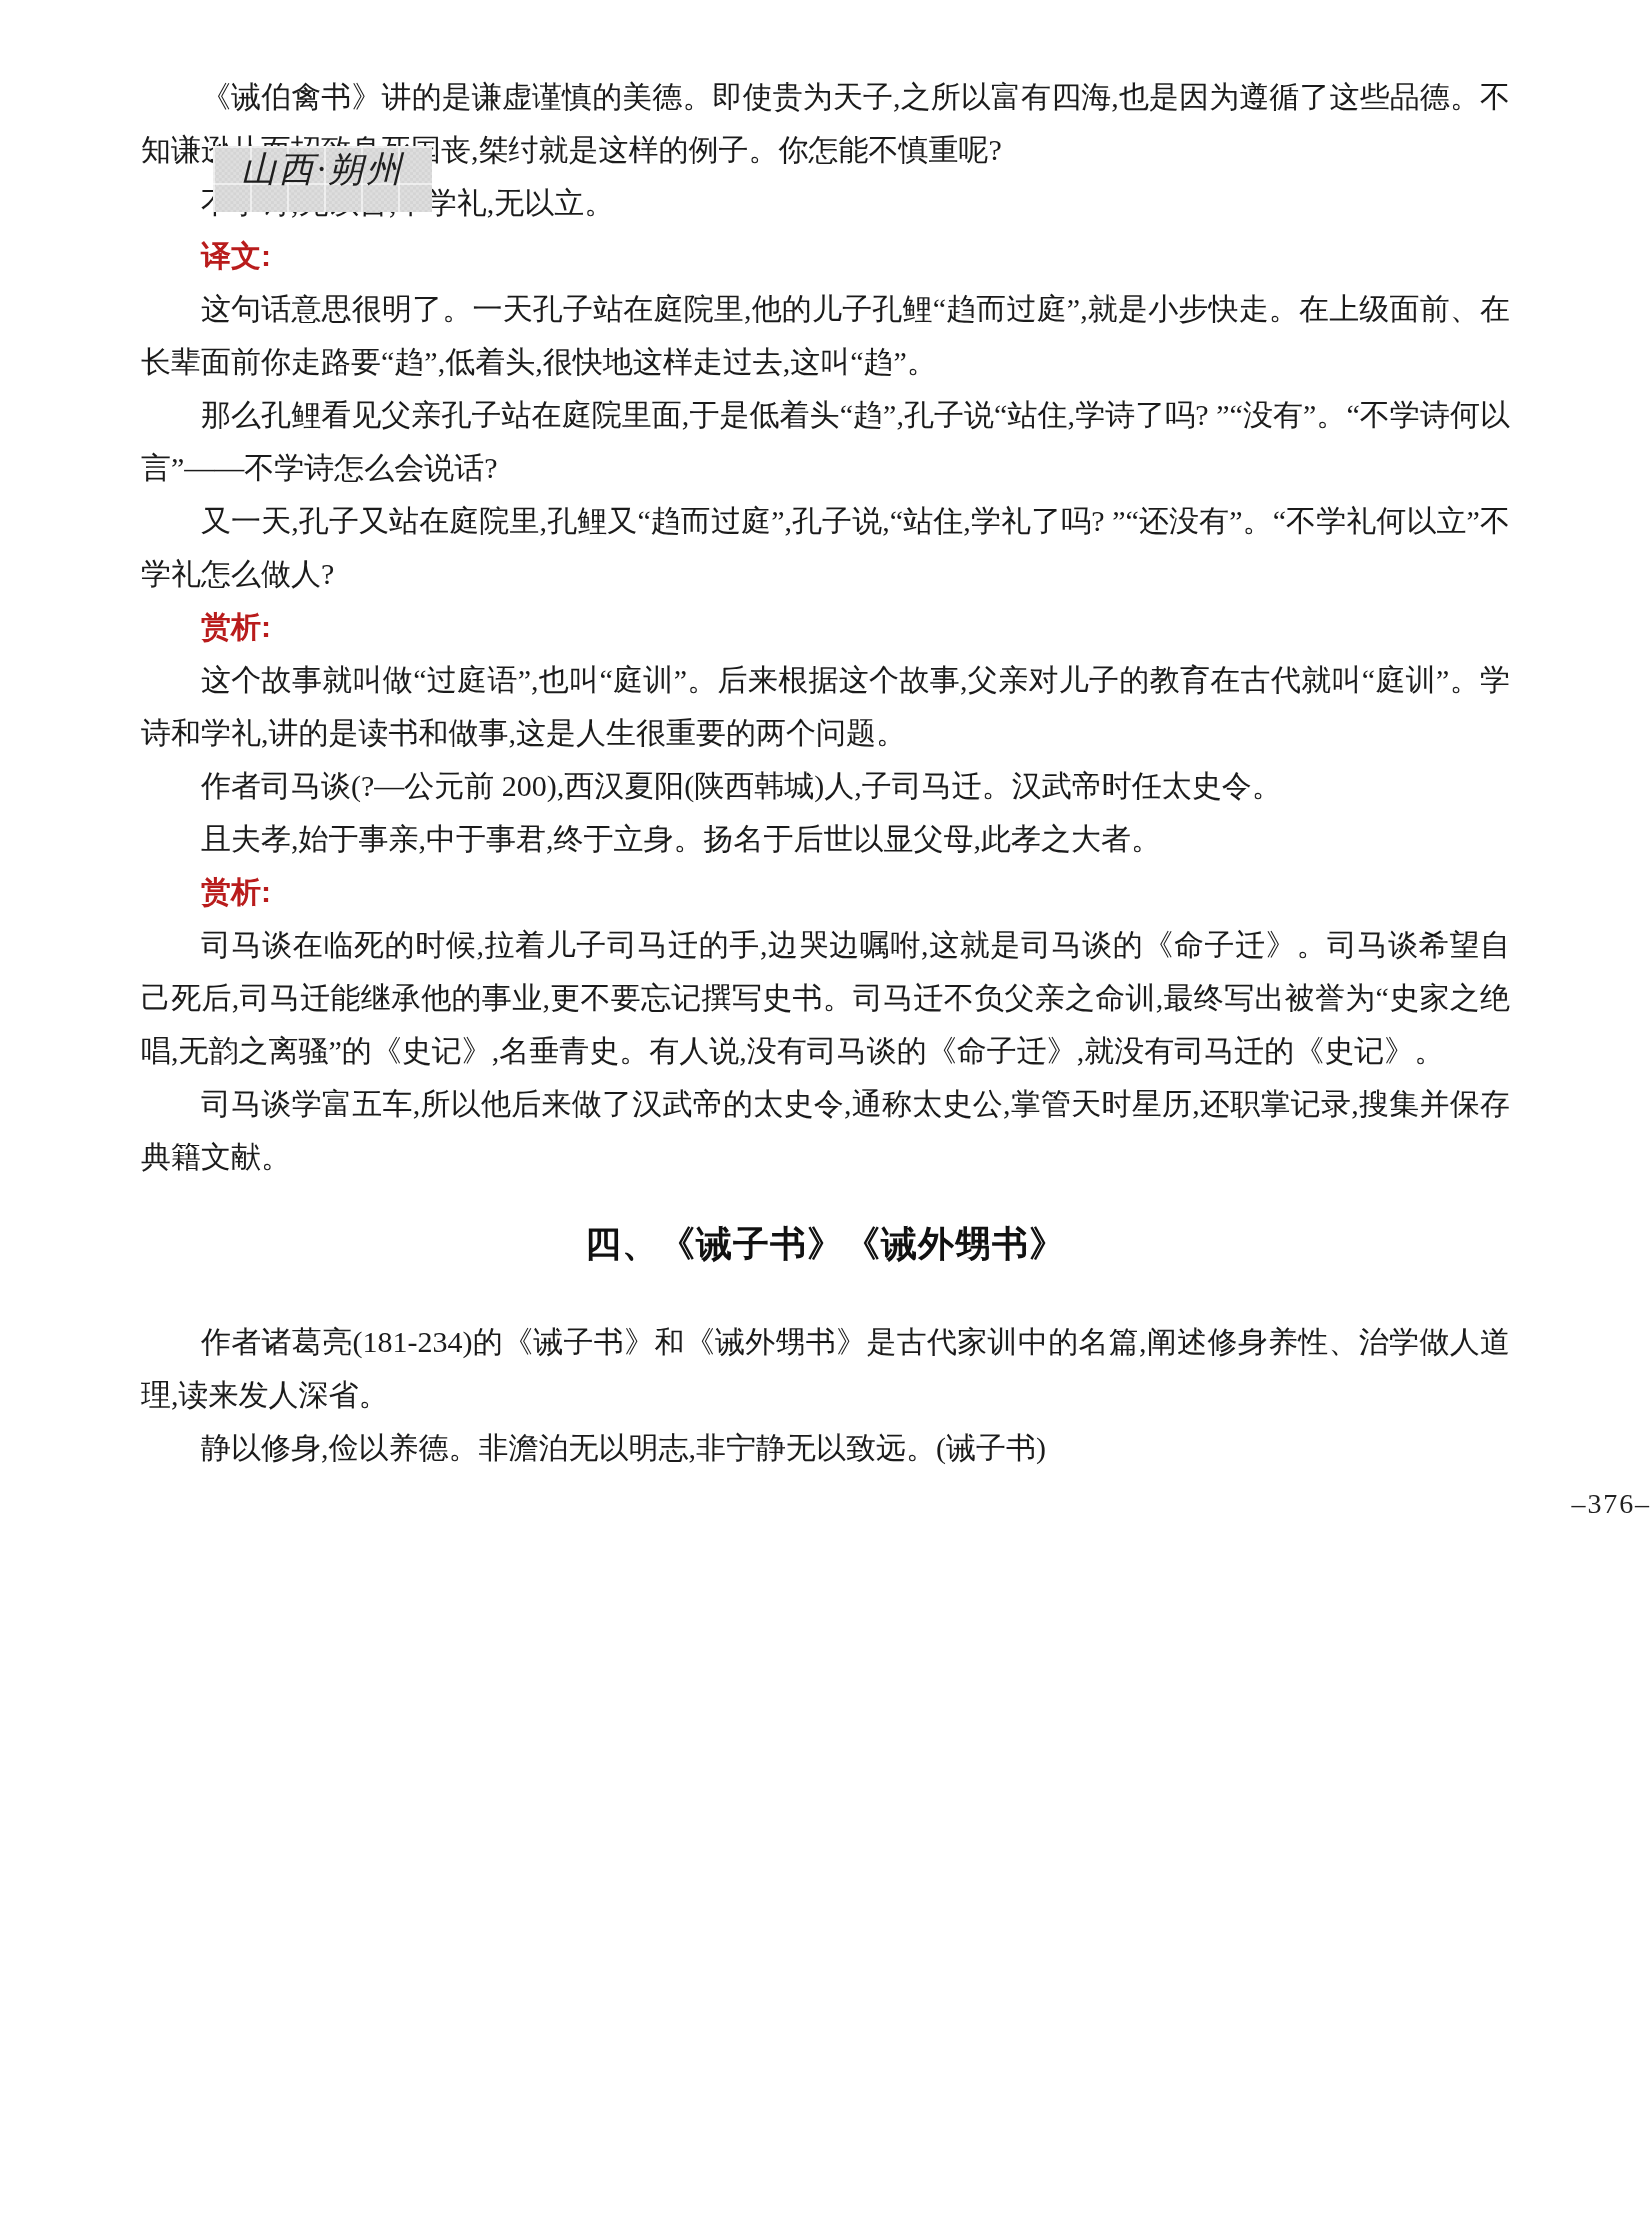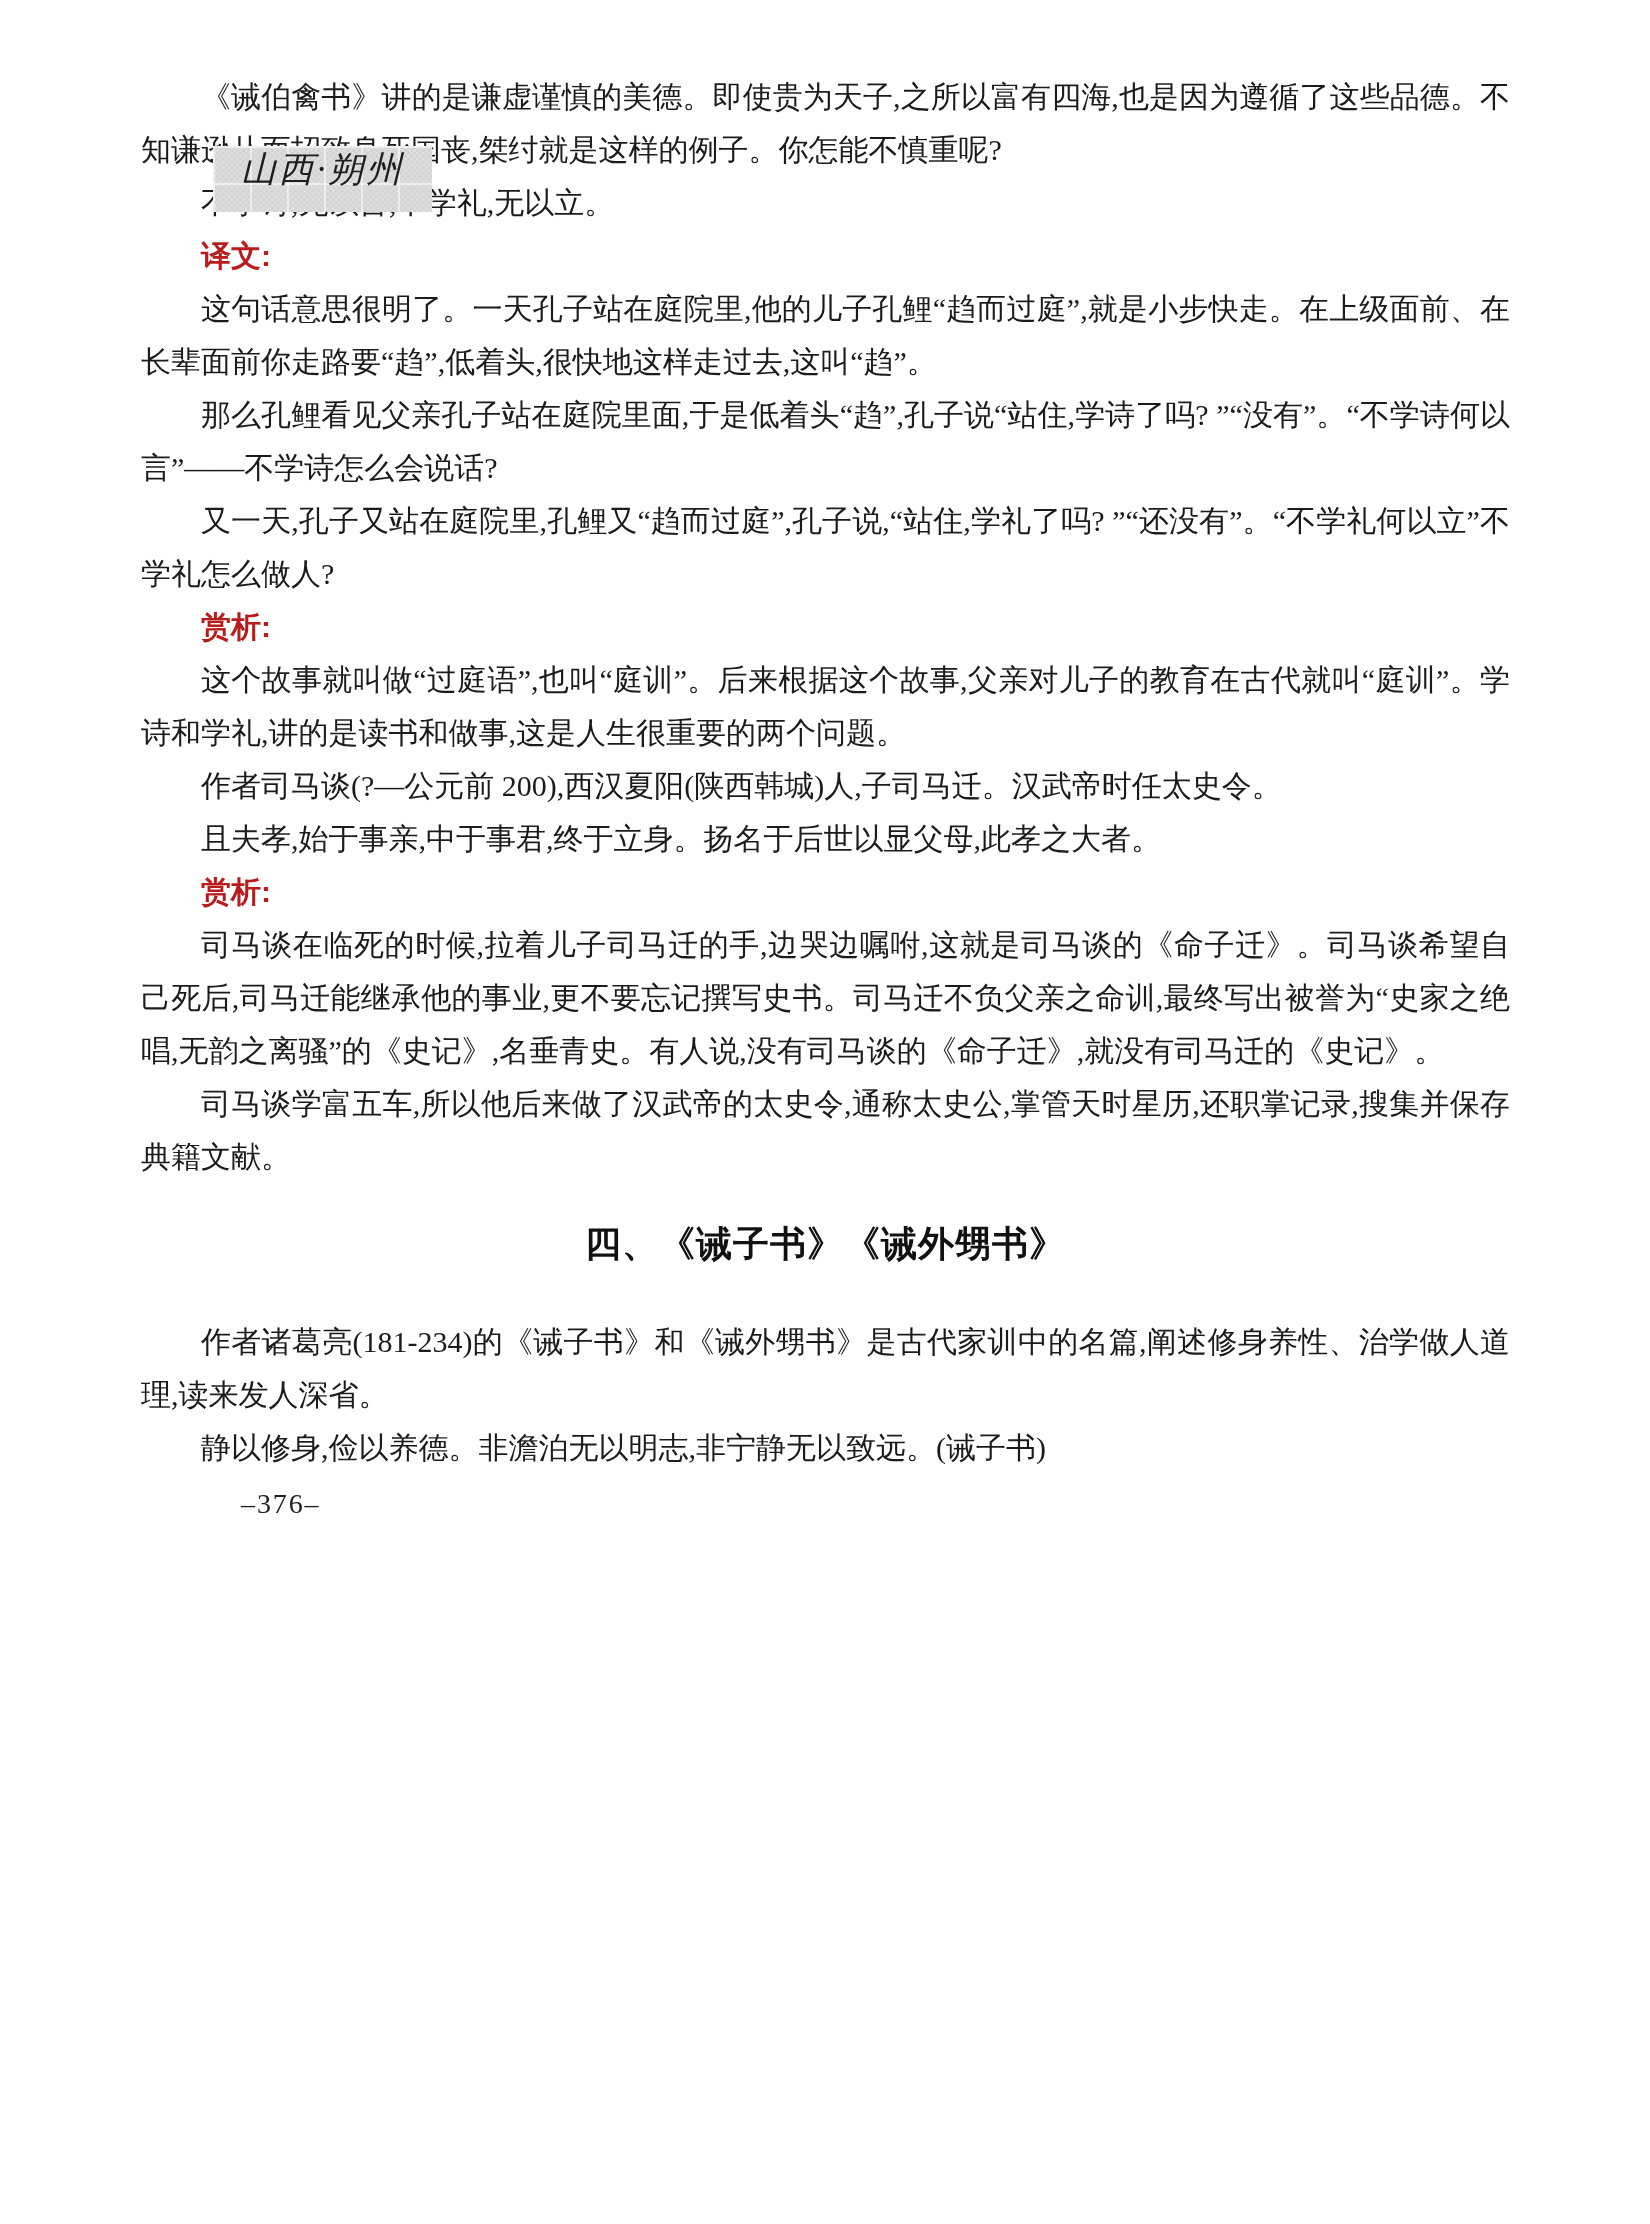--- a/index.html
+++ b/index.html
@@ -54,20 +54,21 @@
     margin: 39px 0 50px 0;
     color: #111111;
     letter-spacing: 1px;
   }
   .footer {
     margin-top: 13.6px;
     padding-left: 241px;
     font-size: 28px;
     letter-spacing: 1.9px;
     color: #222222;
+    text-align: right;
   }
 </style>
 </head>
 <body>
 
 <div class="page">
 
   <div class="badge">
     <span>山西·朔州</span>
   </div>

